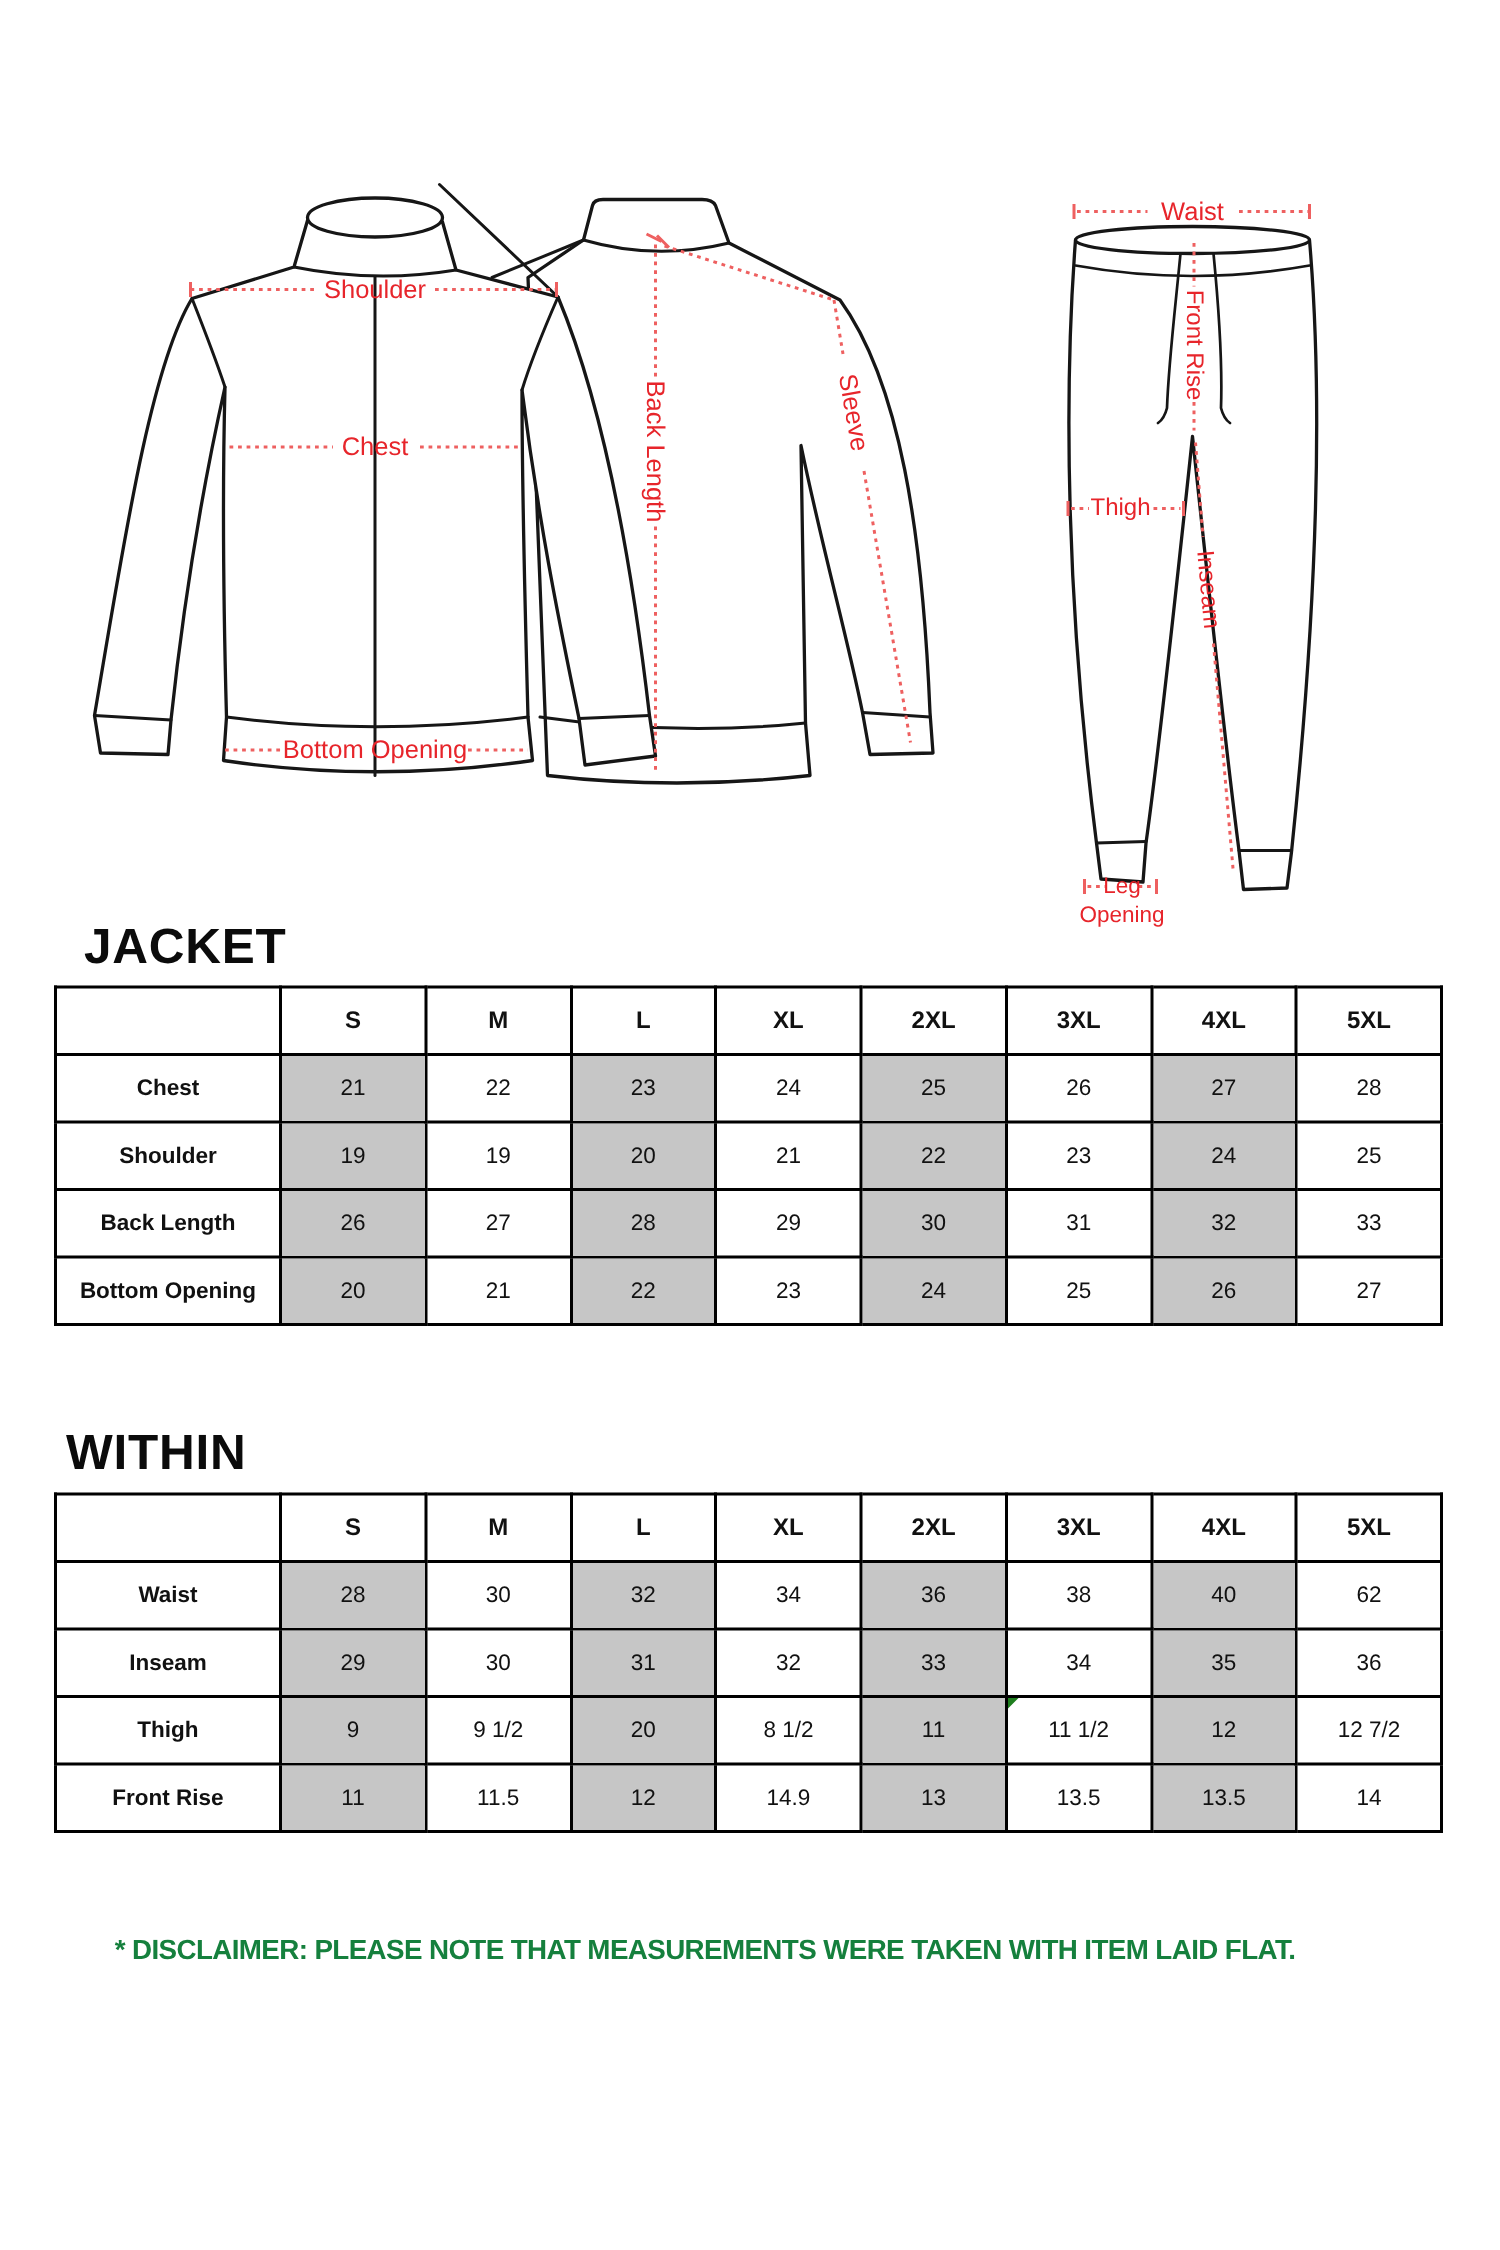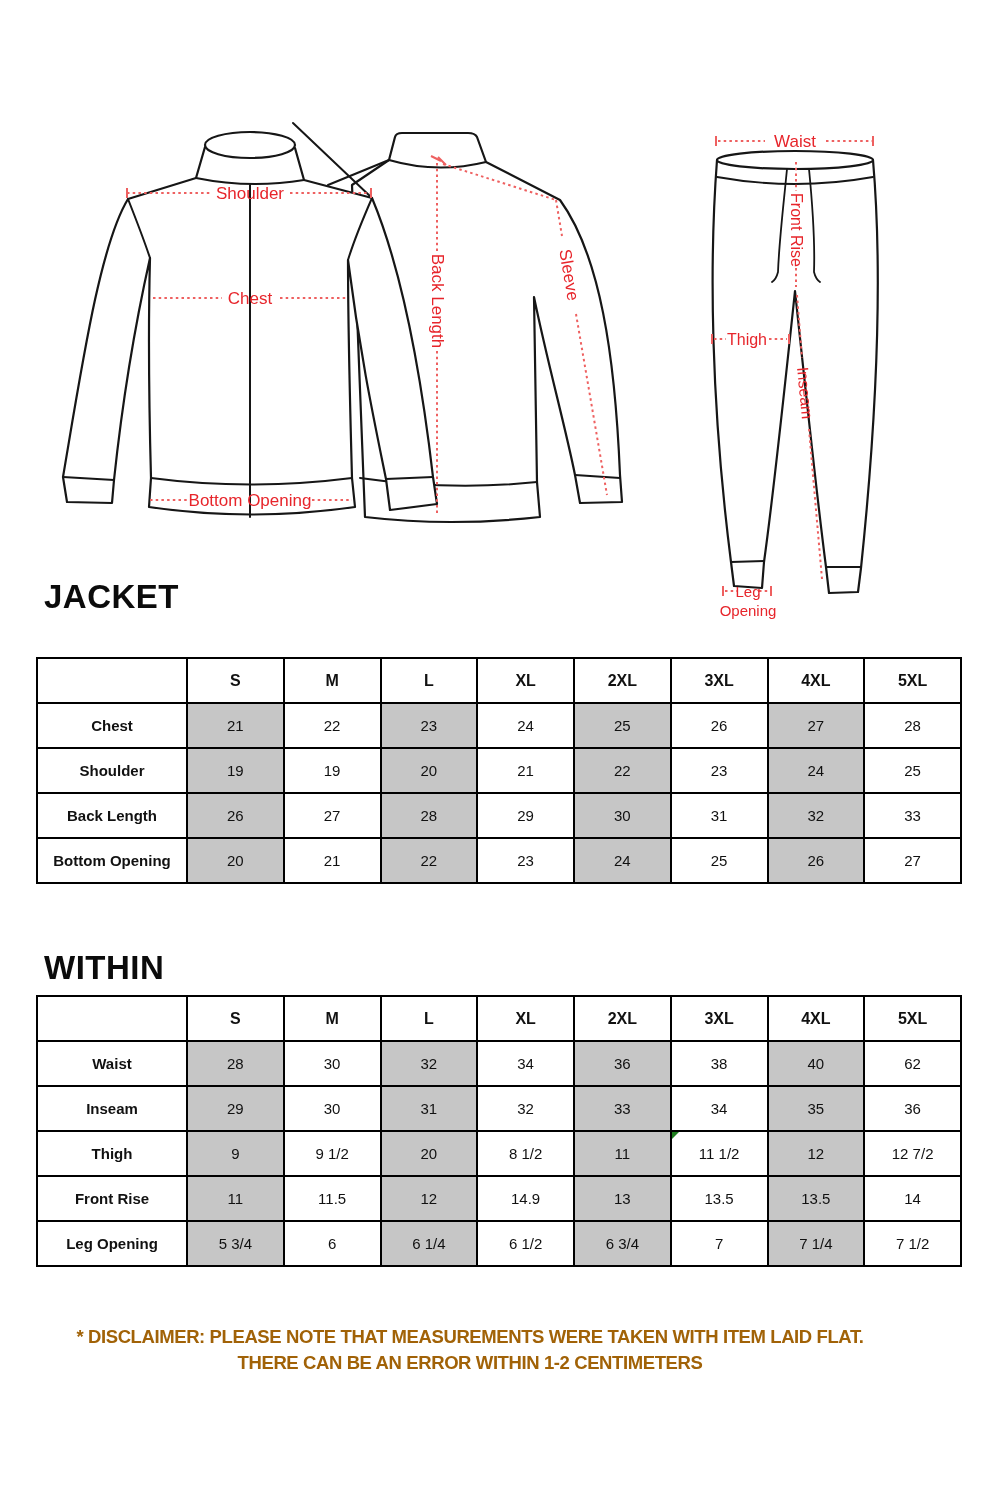--- a/index.html
+++ b/index.html
@@ -13,35 +13,35 @@
   .oshape{fill:#ffffff;stroke:var(--outline,#161616);stroke-width:2.2;stroke-linejoin:round;}
   .oline{fill:none;stroke:var(--outline,#161616);stroke-width:2;stroke-linejoin:round;stroke-linecap:round;}
   .oline.thin{stroke-width:1.8;}
   .rdots{fill:none;stroke:var(--measure-dots,#ee6060);stroke-width:2;stroke-dasharray:2.5 3.2;}
   .rtick{fill:none;stroke:var(--measure-dots,#ee6060);stroke-width:2;}
   .rlabel{fill:var(--measure-text,#e7252b);font-family:"Liberation Sans",sans-serif;
           text-anchor:middle;dominant-baseline:central;font-size:17px;}
   .rlabel.s16{font-size:16px;} .rlabel.s15{font-size:15px;}
   .section-title{position:absolute;left:44px;margin:0;font-size:33px;font-weight:700;
                  letter-spacing:.5px;color:#0b0b0b;line-height:1;}
-  #jacket-heading{top:580px;} #pants-heading{top:951px;}
+  #jacket-heading{top:614px;margin-left:12px;} #pants-heading{top:951px;}
   table.size-table{position:absolute;left:36px;width:926px;border-collapse:collapse;
                    table-layout:fixed;background:#fff;}
   #jacket-table{top:657px;} #pants-table{top:995px;}
   .size-table th,.size-table td{border:2px solid var(--table-border,#000);text-align:center;
     vertical-align:middle;height:43px;padding:0;position:relative;color:#111;}
   .size-table th{font-size:16px;font-weight:700;}
   .size-table th.label-col{width:148px;}
   .size-table td.row-label{font-size:15px;font-weight:700;}
   .size-table td{font-size:15px;font-weight:400;}
   .size-table td.shaded{background:var(--shaded-cell,#c6c6c6);}
   .corner-marker{position:absolute;top:0;left:0;width:0;height:0;
     border-top:7px solid var(--marker-green,#1e7e1e);border-right:7px solid transparent;}
   .disclaimer{position:absolute;left:0;top:1287px;width:940px;text-align:center;
-    font-weight:700;font-size:18.5px;line-height:26px;letter-spacing:-.4px;color:#a16207;margin-top:37px;}
+    font-weight:700;font-size:18.5px;line-height:26px;letter-spacing:-.4px;color:#15803d;}
 </style>
 </head>
 <body>
 
 <div class="page">
 
   <svg class="diagram" viewBox="0 0 1000 515" xmlns="http://www.w3.org/2000/svg">
 
     <g>
       <path class="oshape" d="M389 55 L395 32 Q396 28 402 28 L468 28 Q475 28 477 32 L486 57 L560 95 C600 150 615 250 620 370 L622 397 L580 398 L575 370 C565 320 548 260 534 192 L537 377 L540 412 Q450 422 365 412 L352 80 Z"></path>
@@ -226,31 +226,19 @@
           <td class="row-label">Front Rise</td>
           <td class="shaded">11</td>
           <td>11.5</td>
           <td class="shaded">12</td>
           <td>14.9</td>
           <td class="shaded">13</td>
           <td>13.5</td>
           <td class="shaded">13.5</td>
           <td>14</td>
         </tr>
-        <tr>
-          <td class="row-label">Leg Opening</td>
-          <td class="shaded">5 3/4</td>
-          <td>6</td>
-          <td class="shaded">6 1/4</td>
-          <td>6 1/2</td>
-          <td class="shaded">6 3/4</td>
-          <td>7</td>
-          <td class="shaded">7 1/4</td>
-          <td>7 1/2</td>
-        </tr>
       </tbody>
   </table>
 
   <div class="disclaimer">
     <div>* DISCLAIMER: PLEASE NOTE THAT MEASUREMENTS WERE TAKEN WITH ITEM LAID FLAT.</div>
-    <div>THERE CAN BE AN ERROR WITHIN 1-2 CENTIMETERS</div>
   </div>
 </div>
 
 </body></html>

